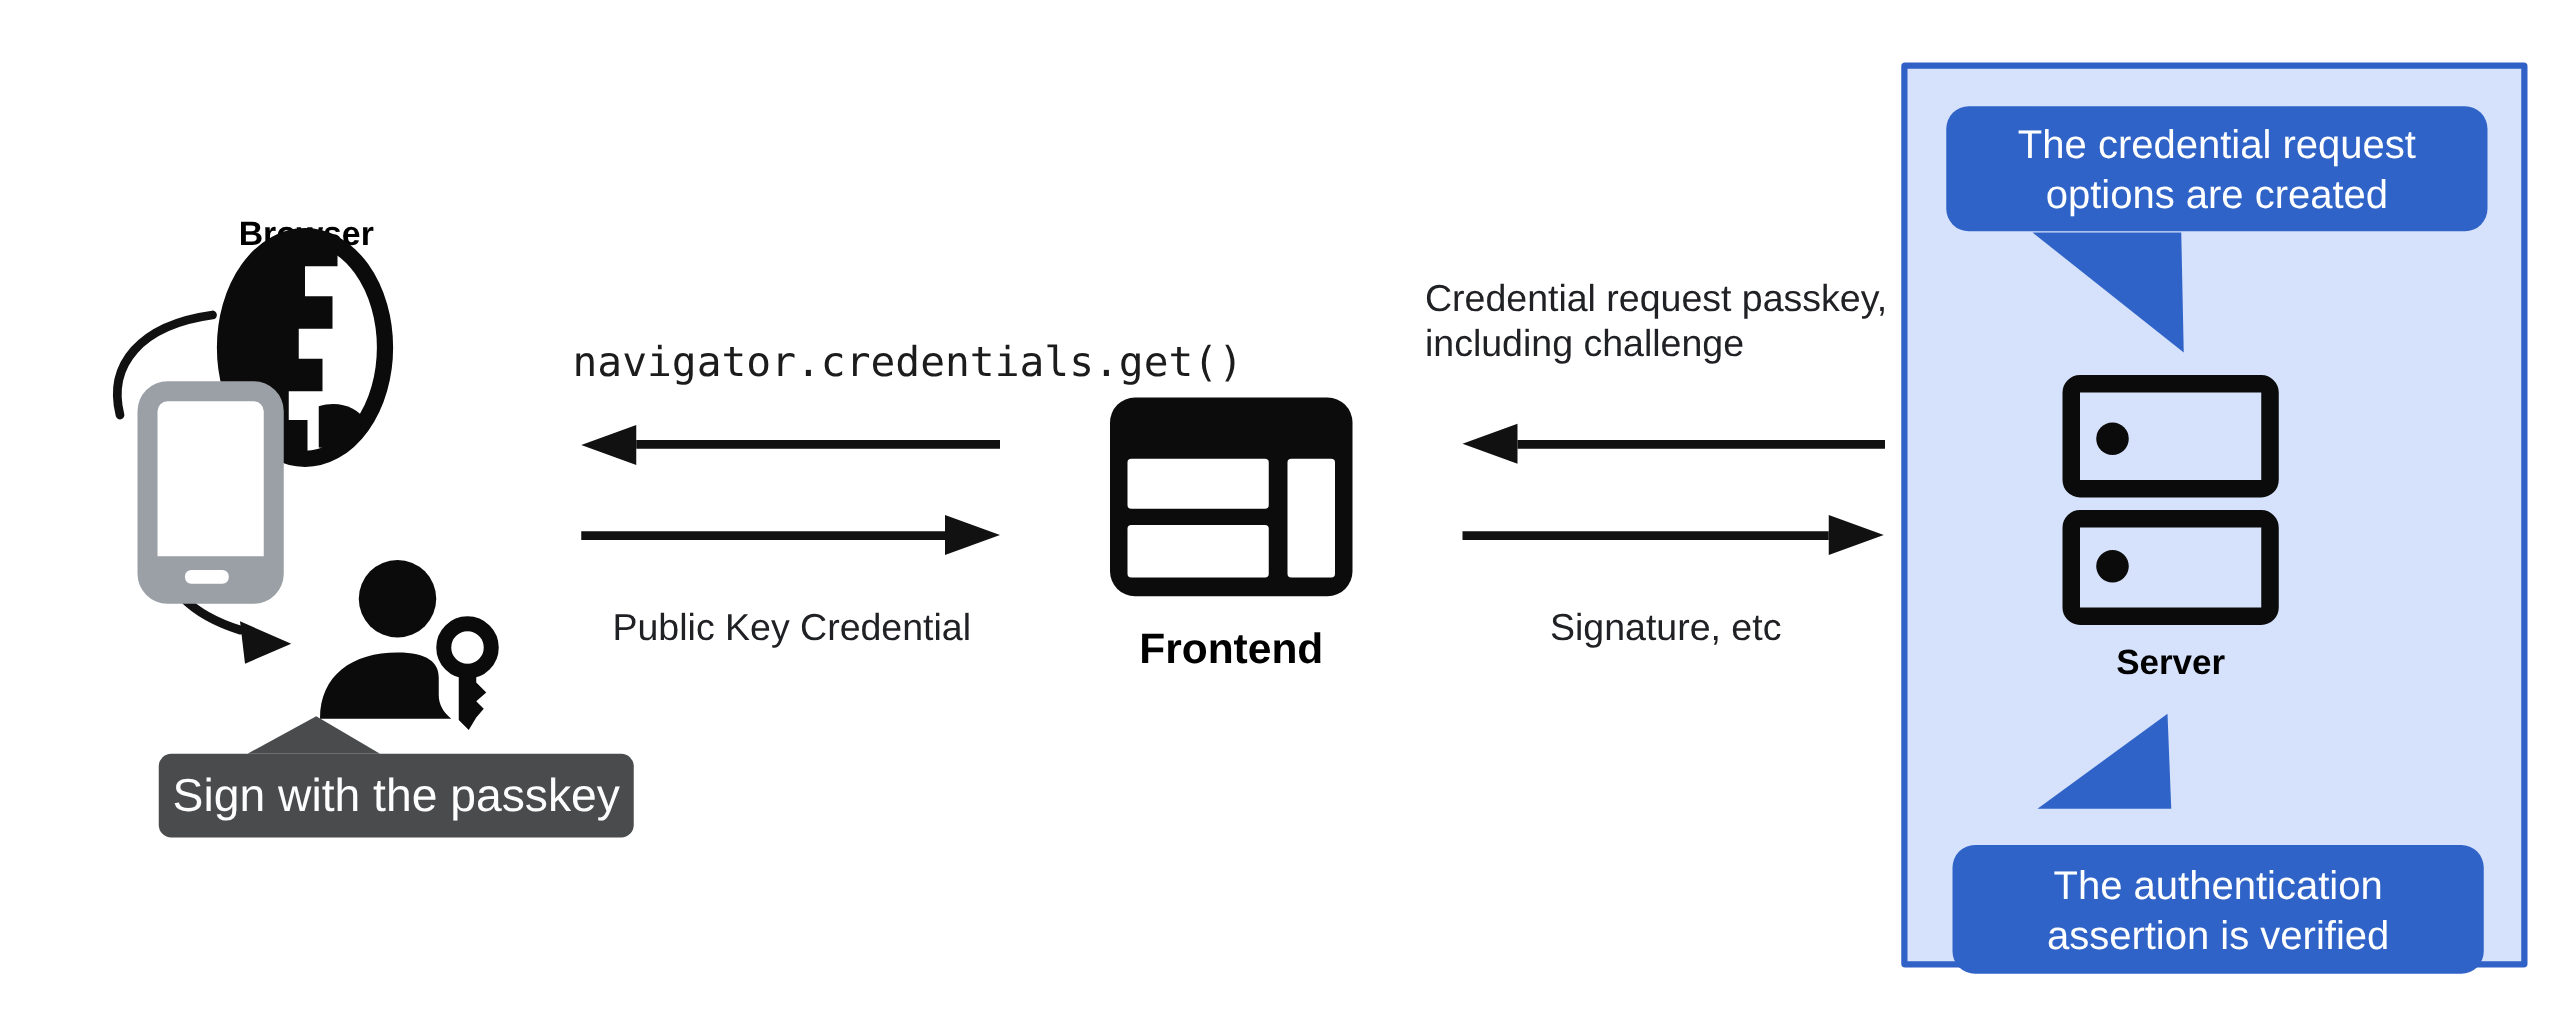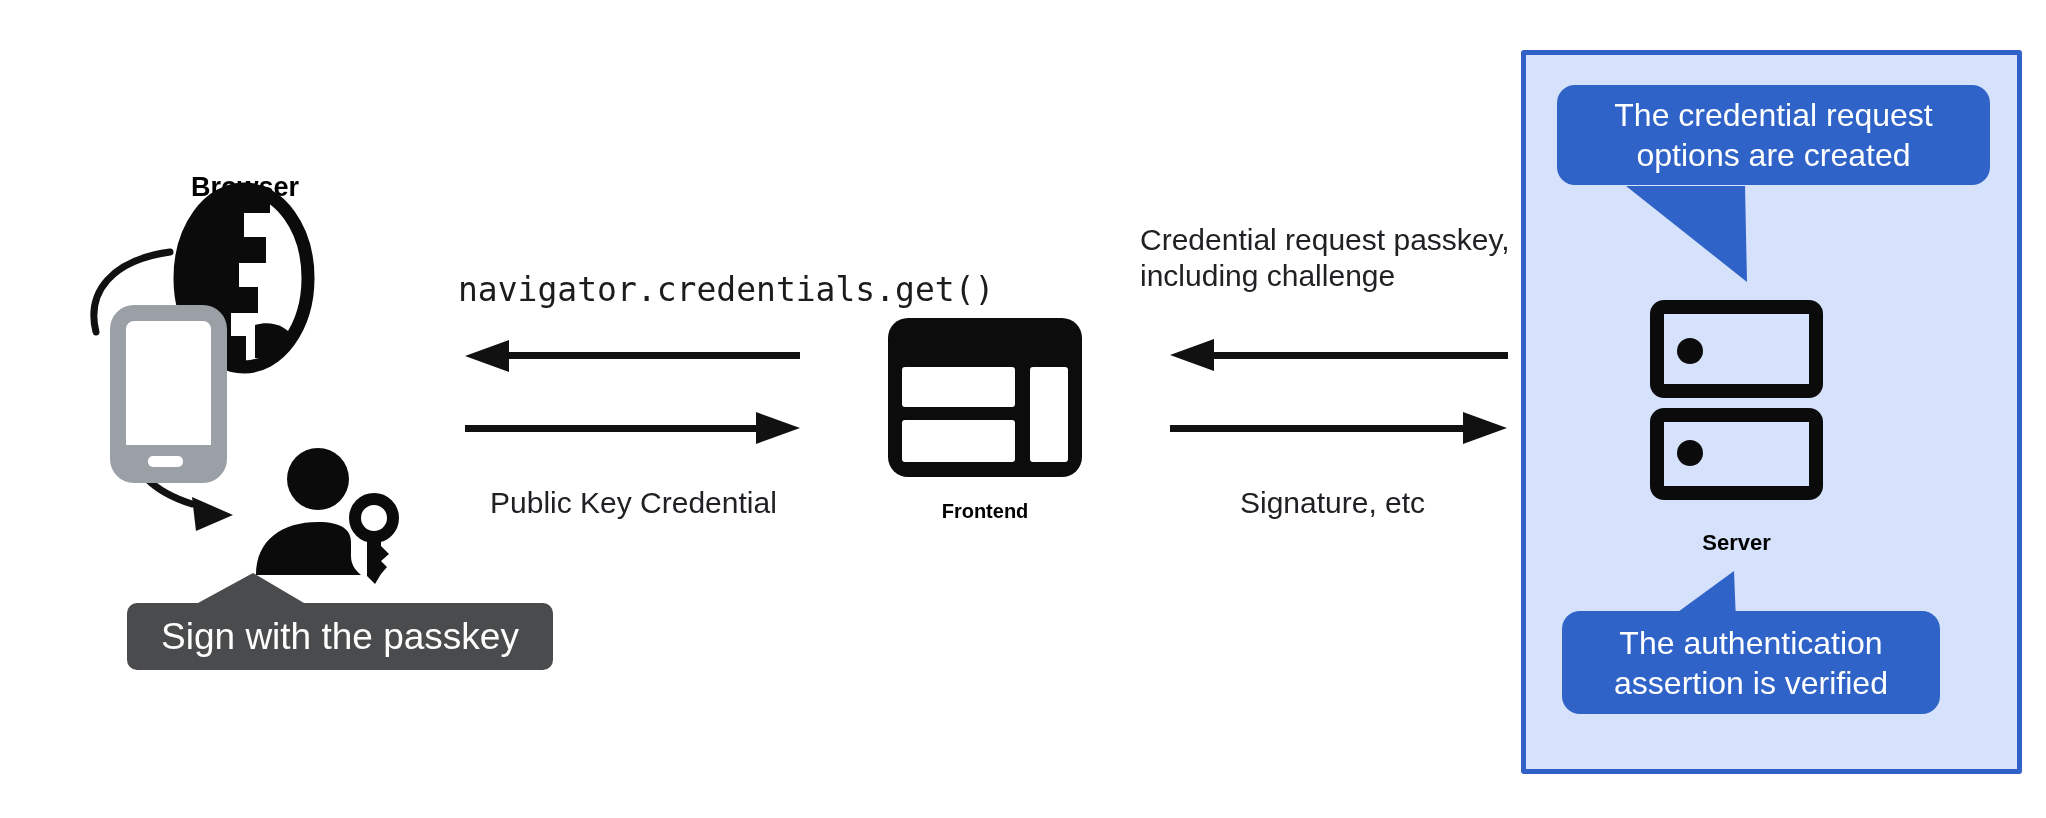--- a/index.html
+++ b/index.html
@@ -15,32 +15,32 @@
   
   #browser-label{left:170px;top:136px;width:150px;margin-top:36px;}
   #globe{left:172px;top:182px;}
   #curves{left:40px;top:220px;}
   #phone{left:110px;top:305px;width:117px;height:178px;box-sizing:border-box;
          border:16px solid #9aa0a6;border-bottom-width:38px;border-radius:24px;background:#fff;}
   #phone-bar{left:148px;top:456px;width:35px;height:11px;background:#fff;border-radius:5px;}
   #user-verification{left:12px;top:386px;font-size:29px;}
   #person{left:250px;top:440px;}
   #sign-pointer{left:190px;top:570px;}
-  #sign-box{left:127px;top:603px;width:426px;height:67px;background:#4a4b4d;border-radius:10px;
+  #sign-box{left:127px;top:603px;width:380px;height:67px;background:#4a4b4d;border-radius:10px;
             color:#fdfdfd;font-size:37px;text-align:center;line-height:67px;white-space:nowrap;}
 
   
   #code-call{left:458px;top:270px;}
   #pkc-label{left:490px;top:486px;text-align:right;}
   #frontend-icon{left:888px;top:318px;width:194px;height:159px;background:#0c0c0c;border-radius:20px;}
   #frontend-icon .cell{position:absolute;background:#ffffff;border-radius:3px;}
   #fe-c1{left:14px;top:49px;width:113px;height:40px;}
   #fe-c2{left:14px;top:102px;width:113px;height:42px;}
   #fe-c3{left:142px;top:49px;width:38px;height:95px;}
-  #frontend-label{left:888px;top:500px;width:194px;font-size:20px;}
+  #frontend-label{left:888px;top:500px;width:194px;font-size:34px;}
 
   
   .shaft{position:absolute;height:7px;background:#111;}
   .head-l{position:absolute;width:0;height:0;border-top:16px solid transparent;
           border-bottom:16px solid transparent;border-right:44px solid #111;}
   .head-r{position:absolute;width:0;height:0;border-top:16px solid transparent;
           border-bottom:16px solid transparent;border-left:44px solid #111;}
   #a1-head{left:465px;top:340px;} #a1-shaft{left:509px;top:352px;width:291px;}
   #a2-shaft{left:465px;top:425px;width:291px;} #a2-head{left:756px;top:412px;}
   #a3-head{left:1170px;top:339px;} #a3-shaft{left:1214px;top:352px;width:294px;}
@@ -50,28 +50,28 @@
   #cred-req{left:1140px;top:222px;font-size:30px;line-height:36px;color:#202124;}
   #signature{left:1240px;top:486px;}
 
   
   #panel{left:1521px;top:50px;width:501px;height:724px;box-sizing:border-box;
          background:#d6e2fb;border:5px solid #3061c6;border-radius:3px;}
   .bubble{position:absolute;background:#2f63c8;border-radius:18px;color:#fff;
           font-size:32px;line-height:40px;text-align:center;display:flex;
           flex-direction:column;justify-content:center;}
   #bubble-top{left:1557px;top:85px;width:433px;height:100px;}
-  #bubble-bottom{left:1562px;top:611px;width:378px;height:103px;}
+  #bubble-bottom{left:1562px;top:676px;width:425px;height:103px;}
   #tail-top{left:1620px;top:183px;} #tail-bottom{left:1622px;top:566px;}
   .srv-rect{position:absolute;box-sizing:border-box;border:14px solid #0b0b0b;border-radius:14px;}
   #srv-r1{left:1650px;top:300px;width:173px;height:98px;}
   #srv-r2{left:1650px;top:408px;width:173px;height:92px;}
   .srv-dot{position:absolute;width:26px;height:26px;border-radius:50%;background:#0b0b0b;}
   #srv-d1{left:1677px;top:338px;} #srv-d2{left:1677px;top:440px;}
-  #server-label{left:1650px;top:530px;width:173px;font-size:22px;}
+  #server-label{left:1650px;top:514px;width:173px;font-size:28px;}
 </style>
 </head>
 <body>
 
 <div class="canvas">
 
   <div class="abs" id="panel"></div>
 
   <div class="abs label-bold" id="browser-label">Browser</div>
 

